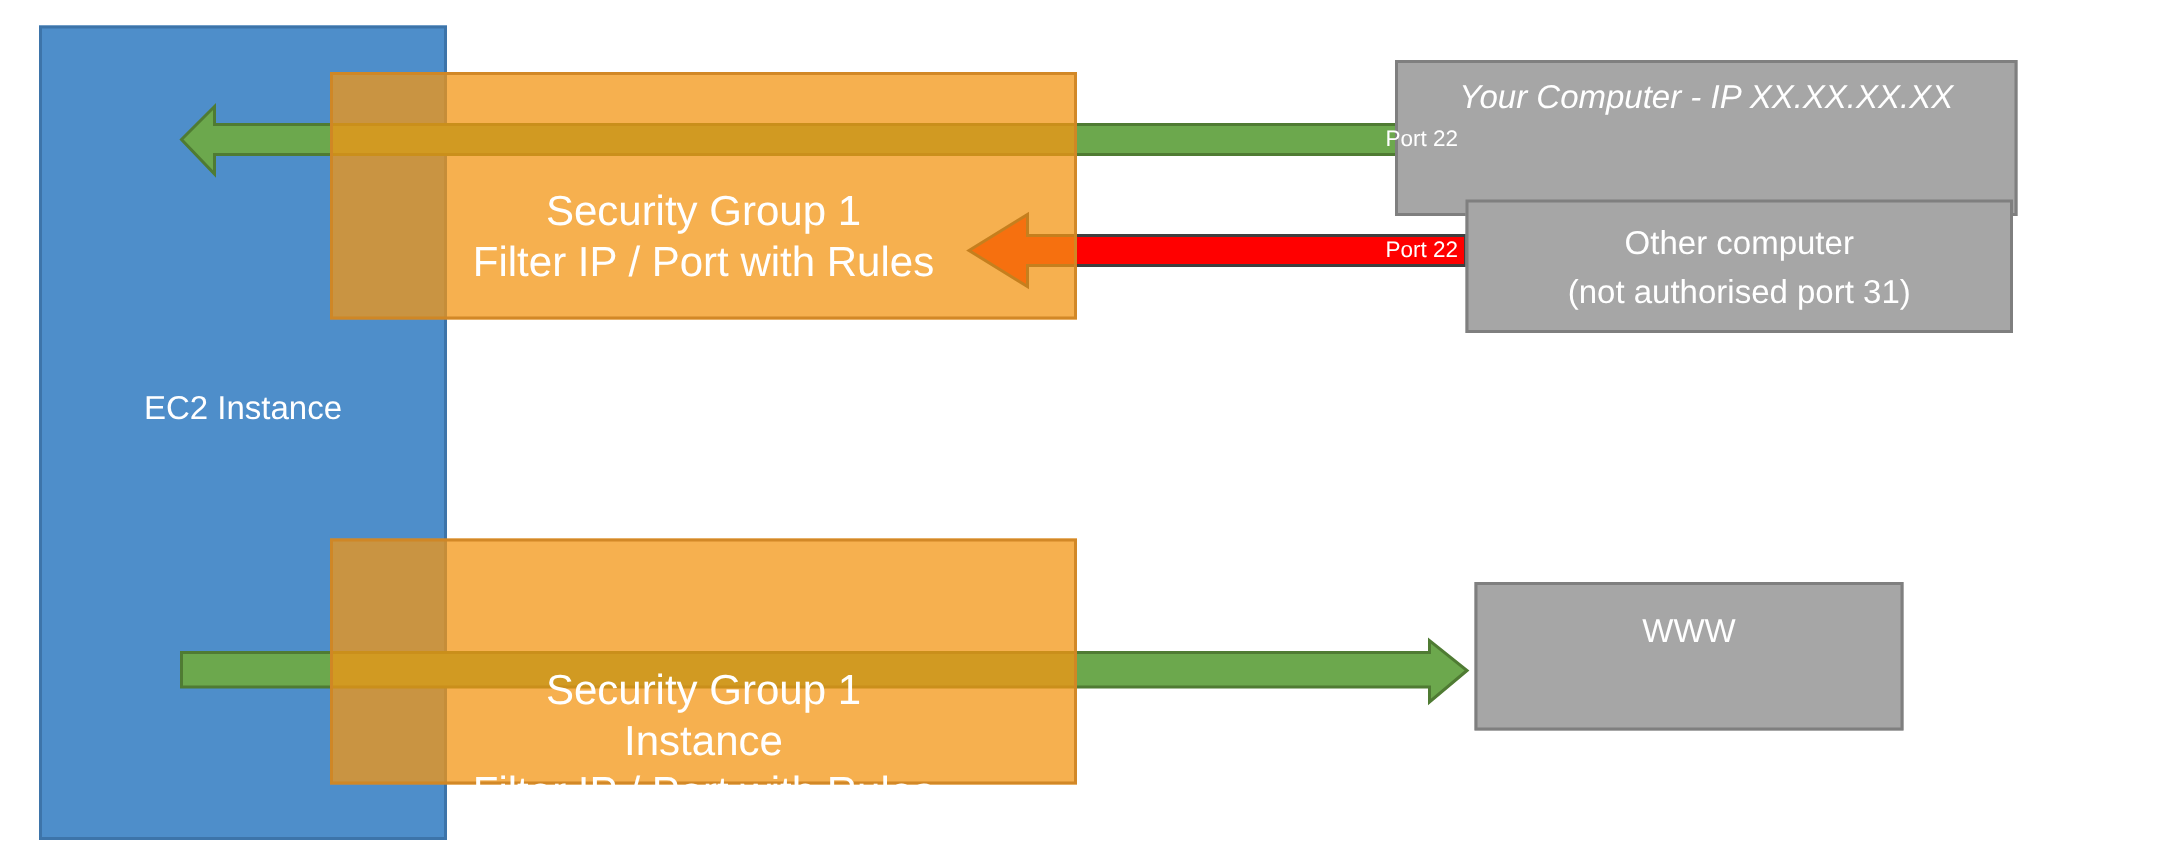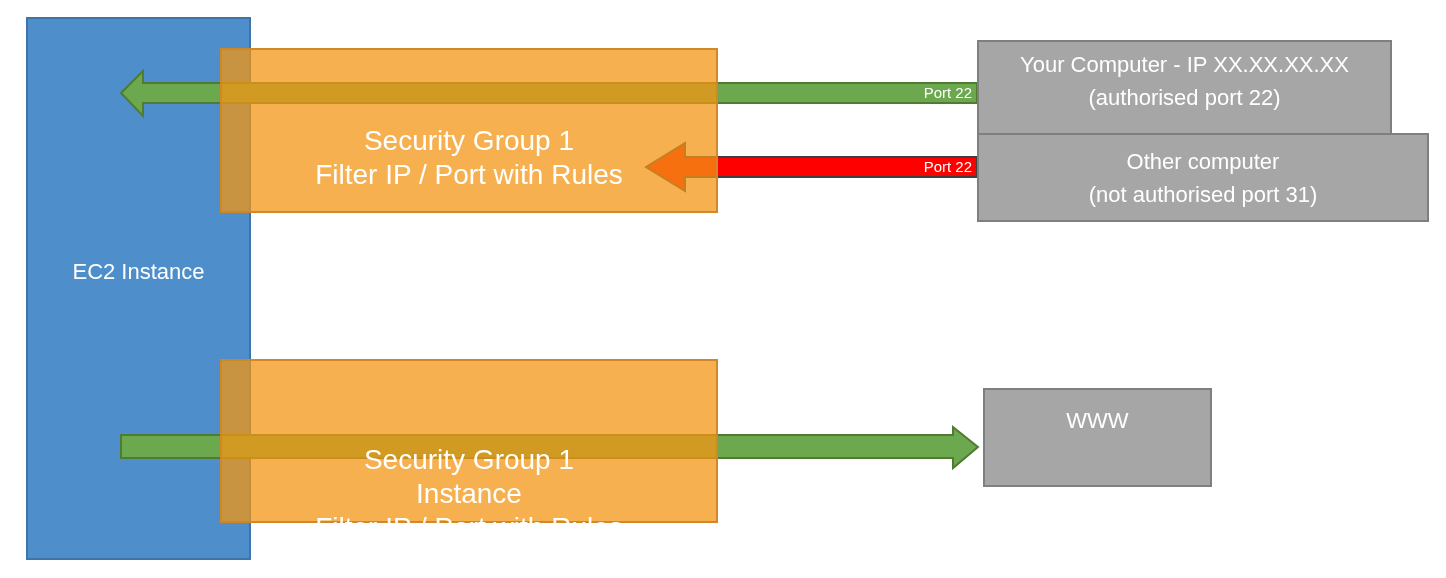--- a/index.html
+++ b/index.html
@@ -10,21 +10,21 @@
     background: #ffffff;
     overflow: hidden;
     font-family: "Liberation Sans", sans-serif;
   }
   .box { position: absolute; box-sizing: border-box; }
   .txt { position: absolute; left: 0; right: 0; text-align: center; color: #ffffff; }
   .txt div { white-space: nowrap; }
 
   
   .ec2 {
-    left: 26px; top: 17px; width: 225px; height: 543px;
+    left: 26px; top: 17px; width: 272px; height: 543px;
     background: #4E8ECA; border: 2px solid #3D74A9; z-index: 1;
   }
   .ec2 .txt { top: 235px; font-size: 22px; line-height: 35px; }
 
   
   .arrows { position: absolute; left: 0; top: 0; z-index: 2; }
 
   
   .sg {
     background: rgba(243, 150, 20, 0.75);
@@ -35,25 +35,25 @@
   .sg-outbound { left: 220px; top: 359px; width: 498px; height: 164px; }
   .sg .txt { font-size: 28px; line-height: 34px; margin-top: 45px; }
   .sg-inbound  .txt { top: 29px; }
   .sg-outbound .txt { top: 37px; }
 
   
   .gray {
     background: #A6A6A6; border: 2px solid #7F7F7F; z-index: 3;
   }
   .gray .txt { font-size: 22px; line-height: 33px; }
-  .your-computer  { left: 977px; top: 40px;  width: 415px; height: 104px; }
+  .your-computer  { left: 930px; top: 40px;  width: 415px; height: 104px; font-style: italic; }
   .your-computer  .txt { top: 6px; }
-  .other-computer { left: 977px; top: 133px; width: 452px; height: 89px; }
+  .other-computer { left: 977px; top: 133px; width: 365px; height: 89px; }
   .other-computer .txt { top: 10px; }
-  .www-box        { left: 983px; top: 388px; width: 229px; height: 99px; }
+  .www-box        { left: 983px; top: 388px; width: 286px; height: 99px; }
   .www-box        .txt { top: 14px; }
 
   
   .port-label {
     position: absolute; z-index: 4; color: #ffffff;
     font-size: 15px; line-height: 26px; white-space: nowrap;
   }
   .lbl-in-allowed { right: 474px; top: 80px; }
   .lbl-in-denied  { right: 474px; top: 154px; }
   .lbl-outbound   { right: 500px; top: 456px; margin-top: 32px; }
@@ -86,21 +86,20 @@
     <div class="txt">
       <div>Security Group 1</div>
       <div>Instance</div>
       <div>Filter IP / Port with Rules</div>
     </div>
   </div>
 
   <div class="box gray your-computer">
     <div class="txt">
       <div>Your Computer - IP XX.XX.XX.XX</div>
-      <div>(authorised port 22)</div>
     </div>
   </div>
 
   <div class="box gray other-computer">
     <div class="txt">
       <div>Other computer</div>
       <div>(not authorised port 31)</div>
     </div>
   </div>
 

